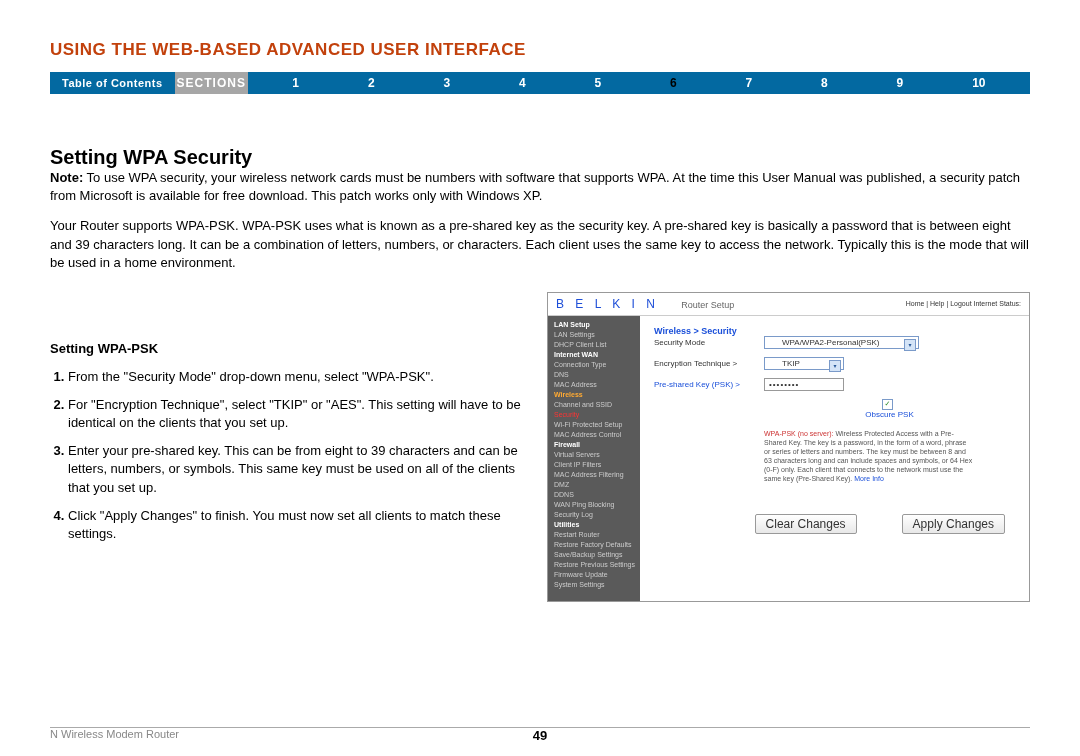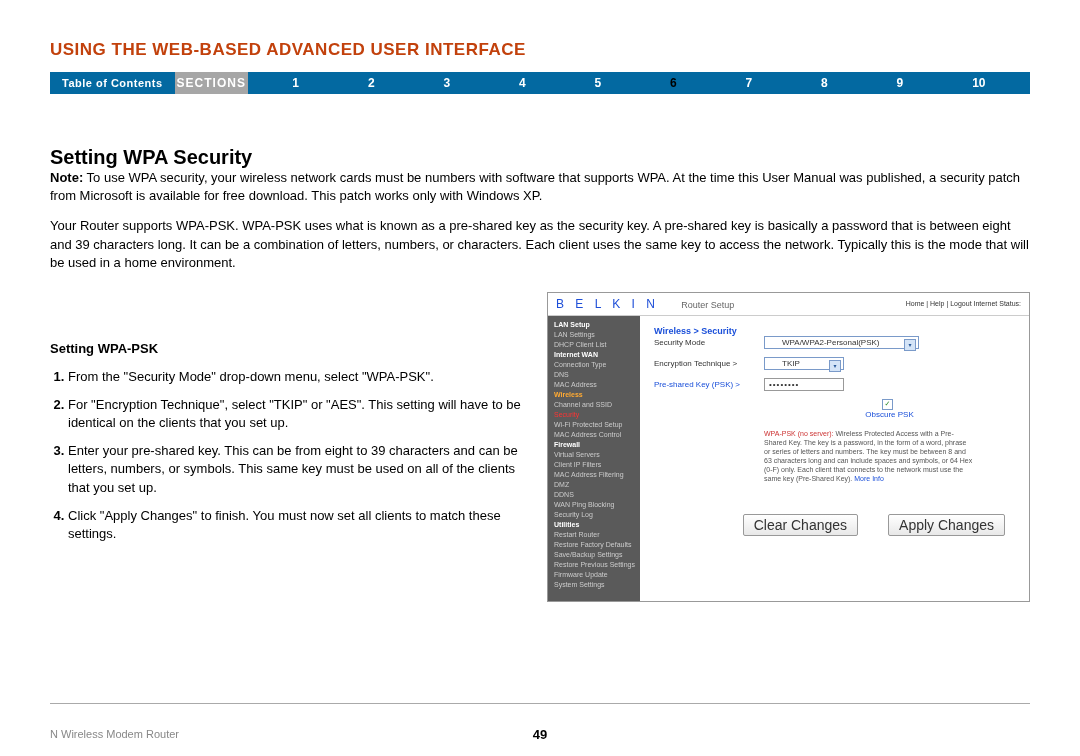--- a/index.html
+++ b/index.html
@@ -227,35 +227,36 @@
     display: flex;
     justify-content: flex-end;
     gap: 30px;
     margin-top: 30px;
     padding-right: 10px;
   }
   .router-btn {
     border: 1px solid #999;
     background: linear-gradient(#fff,#e8e8e8);
     padding: 2px 10px;
-    font-size: 14px;
+    font-size: 12px;
     border-radius: 2px;
     cursor: pointer;
+    margin-left: 15px;
   }
   
   .footer {
     position: absolute;
     bottom: 16px;
     left: 50px;
     right: 50px;
     border-top: 1px solid #aaa;
-    padding-top: 24px;
+    padding-top: 0;
     display: flex;
     justify-content: space-between;
-    align-items: center;
+    align-items: flex-start;
     font-size: 11px;
     color: #888888;
   }
   .footer-center {
     position: absolute;
     left: 50%;
     transform: translateX(-50%);
     color: #000;
     font-weight: bold;
     font-size: 13px;

